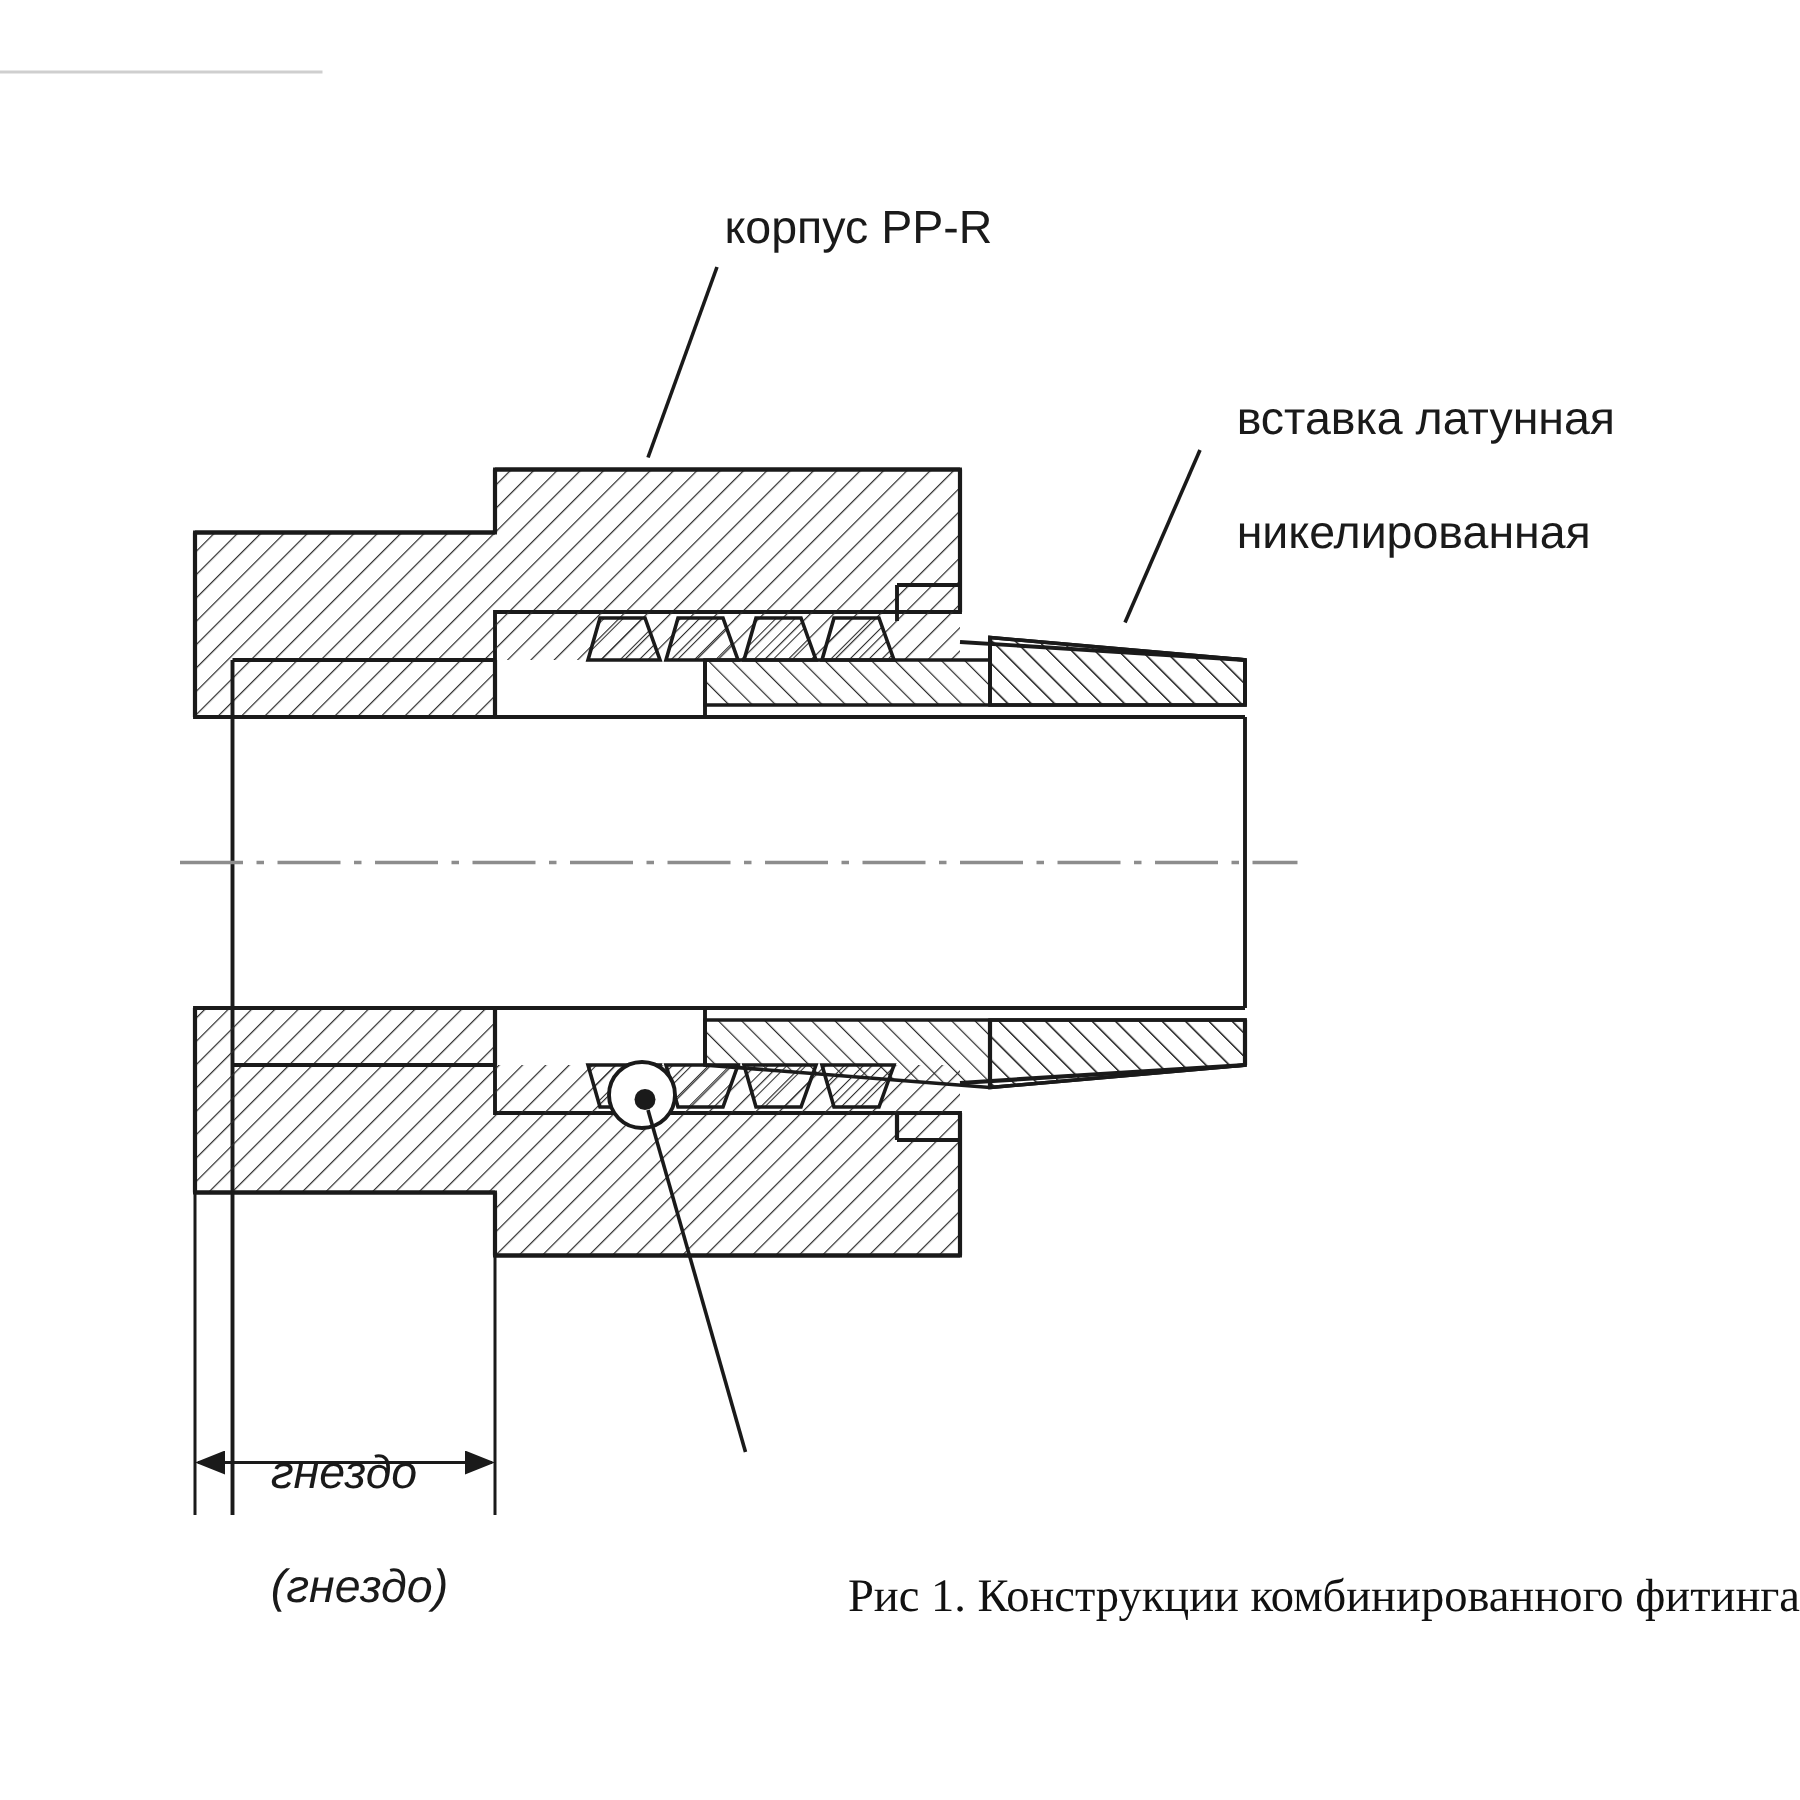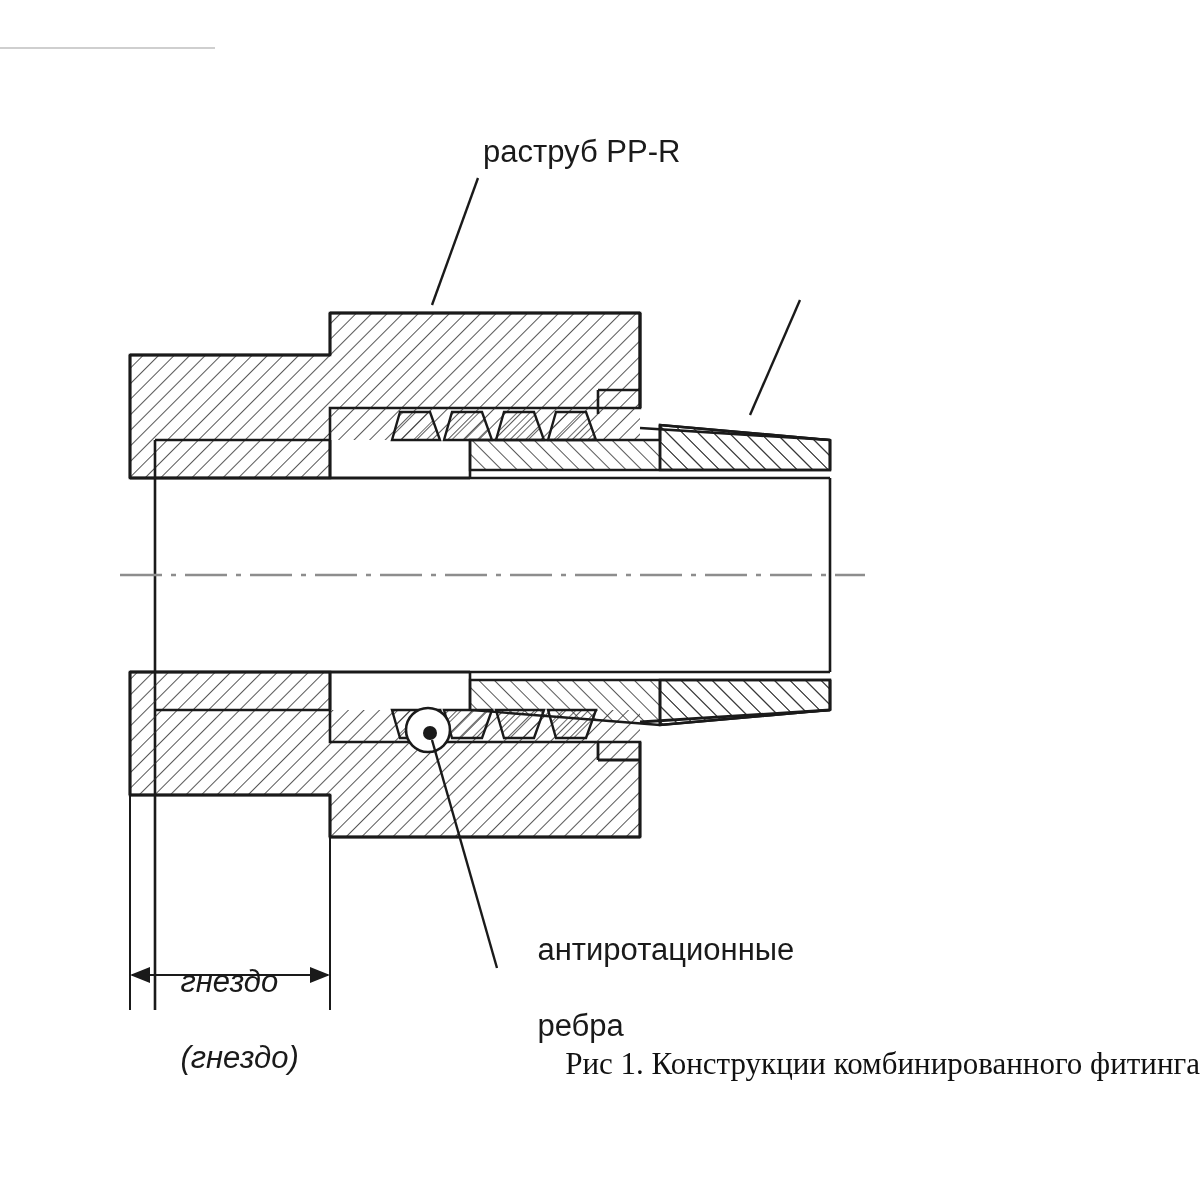--- a/index.html
+++ b/index.html
@@ -181,27 +181,27 @@
       <line x1="132" y1="975" x2="328" y2="975" marker-start="url(#arrowHeadL)" marker-end="url(#arrowHead)"></line>
     </g>
 
     <g stroke="#1a1a1a" stroke-width="2.4" fill="none">
       <path d="M478,178 L432,305"></path>
       <path d="M800,300 L750,415"></path>
       <path d="M497,968 L432,740"></path>
     </g>
   </svg>
 
-  <div class="lbl" id="label-body">раструб PP-R</div>
-
+  <div class="lbl" id="label-body">корпус PP-R</div>
+
+  <div class="lbl" id="label-insert">
+    <span>вставка латунная</span><br>
+    <span>никелированная</span>
+  </div>
 
   <div class="lbl" id="label-socket">
     <span>гнездо</span><br>
     <span>(гнездо)</span>
   </div>
 
-  <div class="lbl" id="label-ribs">
-    <span>антиротационные</span><br>
-    <span>ребра</span>
-  </div>
 
   <div id="caption">Рис 1. Конструкции комбинированного фитинга</div>
 </div>
 
 </body></html>

